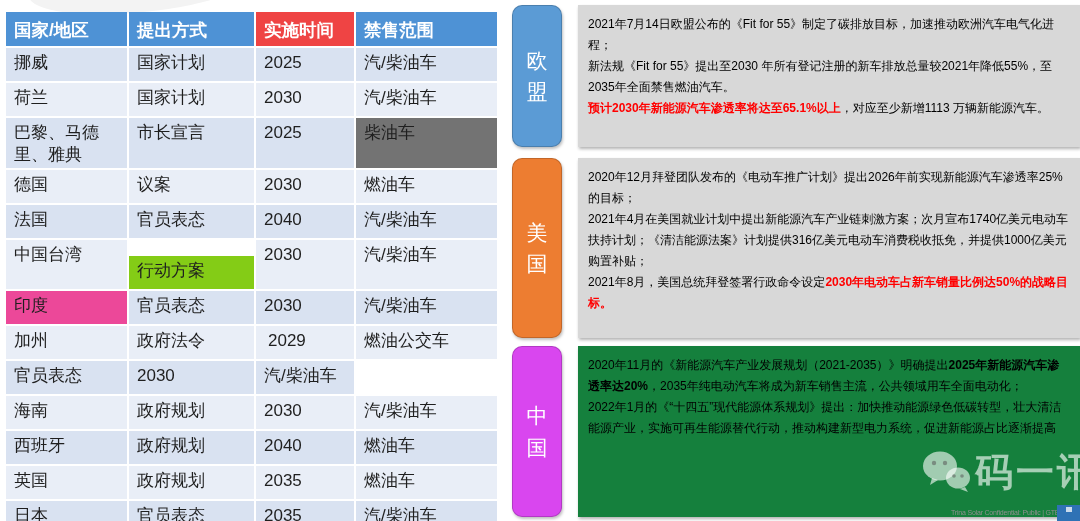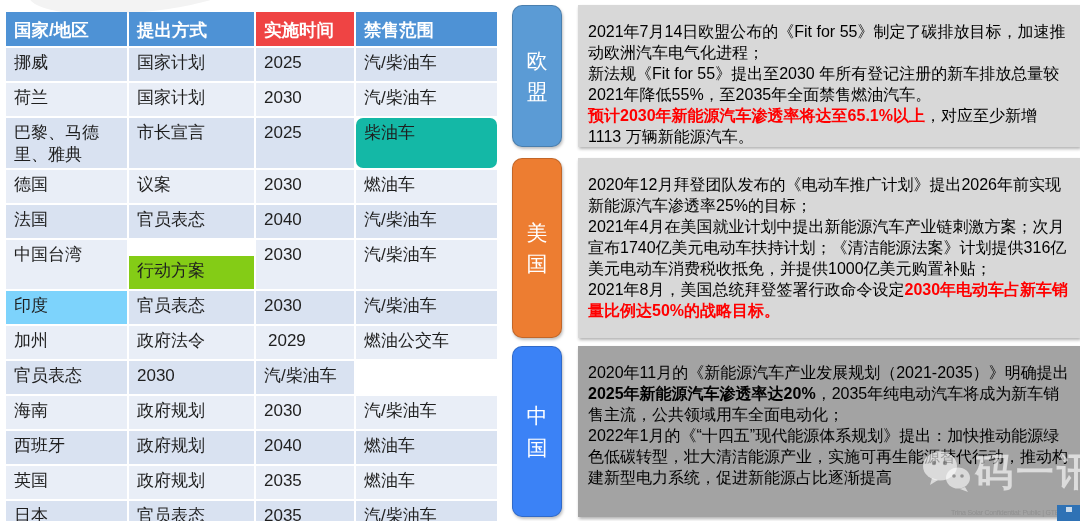--- a/index.html
+++ b/index.html
@@ -39,22 +39,22 @@
   .sec-cn { top:346px; height:171px; }
   .side-label {
     width:50px; flex:0 0 50px; border-radius:10px;
     display:flex; align-items:center; justify-content:center;
     color:#ffffff; font-size:21px;
     border:1px solid rgba(0,0,0,0.18);
     box-shadow:1px 2px 3px rgba(0,0,0,0.25);
   }
   .label-text { width:1.05em; word-break:break-all; text-align:center; line-height:1.5; }
   .text-box {
-    flex:1; padding:16px 10px; color:#000;
-    font-size:16px; line-height:21px;
+    flex:1; padding:9px 10px; color:#000;
+    font-size:12px; line-height:21px;
     box-shadow:1px 2px 3px rgba(0,0,0,0.3);
   }
   .para { margin:0; }
   .seg-red  { color:#FF0000; font-weight:bold; }
   .seg-bold { font-weight:bold; }
   .seg-normal { }
 
   
   .watermark {
     position:absolute; left:918px; top:440px; height:64px;
@@ -100,42 +100,42 @@
     <div class="trow">
       <div class="cell" style="background: rgb(233, 238, 247);">荷兰</div>
       <div class="cell" style="background: rgb(233, 238, 247);">国家计划</div>
       <div class="cell" style="background: rgb(233, 238, 247);">2030</div>
       <div class="cell" style="background: rgb(233, 238, 247);">汽/柴油车</div>
     </div>
     <div class="trow">
       <div class="cell" style="background: rgb(217, 226, 241);">巴黎、马德里、雅典</div>
       <div class="cell" style="background: rgb(217, 226, 241);">市长宣言</div>
       <div class="cell" style="background: rgb(217, 226, 241);">2025</div>
-      <div class="cell" style="background: #14b8a6; border-radius: 7px;">柴油车</div>
+      <div class="cell" style="background: #737373;">柴油车</div>
     </div>
     <div class="trow">
       <div class="cell" style="background: rgb(233, 238, 247);">德国</div>
       <div class="cell" style="background: rgb(233, 238, 247);">议案</div>
       <div class="cell" style="background: rgb(233, 238, 247);">2030</div>
       <div class="cell" style="background: rgb(233, 238, 247);">燃油车</div>
     </div>
     <div class="trow">
       <div class="cell" style="background: rgb(217, 226, 241);">法国</div>
       <div class="cell" style="background: rgb(217, 226, 241);">官员表态</div>
       <div class="cell" style="background: rgb(217, 226, 241);">2040</div>
       <div class="cell" style="background: rgb(217, 226, 241);">汽/柴油车</div>
     </div>
     <div class="trow">
       <div class="cell" style="background: rgb(233, 238, 247);">中国台湾</div>
       <div class="cell" style="background: #84cc16; margin-top: 16px;">行动方案</div>
       <div class="cell" style="background: rgb(233, 238, 247);">2030</div>
       <div class="cell" style="background: rgb(233, 238, 247);">汽/柴油车</div>
     </div>
     <div class="trow">
-      <div class="cell" style="background: #7dd3fc;">印度</div>
+      <div class="cell" style="background: #ec4899;">印度</div>
       <div class="cell" style="background: rgb(217, 226, 241);">官员表态</div>
       <div class="cell" style="background: rgb(217, 226, 241);">2030</div>
       <div class="cell" style="background: rgb(217, 226, 241);">汽/柴油车</div>
     </div>
     <div class="trow">
       <div class="cell" style="background: rgb(233, 238, 247);">加州</div>
       <div class="cell" style="background: rgb(233, 238, 247);">政府法令</div>
       <div class="cell" style="background: rgb(233, 238, 247); padding-left: 12px;">2029</div>
       <div class="cell" style="background: rgb(233, 238, 247);">燃油公交车</div>
     </div>
@@ -185,24 +185,24 @@
       <div class="side-label" style="background: rgb(237, 125, 49);">
         <span class="label-text">美国</span>
       </div>
       <div class="text-box" style="background: rgb(216, 216, 216);">
         <p class="para"><span class="seg-normal">2020年12月拜登团队发布的《电动车推广计划》提出2026年前实现新能源汽车渗透率25%的目标；</span></p>
         <p class="para"><span class="seg-normal">2021年4月在美国就业计划中提出新能源汽车产业链刺激方案；次月宣布1740亿美元电动车扶持计划；《清洁能源法案》计划提供316亿美元电动车消费税收抵免，并提供1000亿美元购置补贴；</span></p>
         <p class="para"><span class="seg-normal">2021年8月，美国总统拜登签署行政命令设定</span><span class="seg-red">2030年电动车占新车销量比例达50%的战略目标。</span></p>
       </div>
     </div>
     <div class="section sec-cn">
-      <div class="side-label" style="background: #3b82f6;">
+      <div class="side-label" style="background: #d946ef;">
         <span class="label-text">中国</span>
       </div>
-      <div class="text-box" style="background: #a3a3a3;">
+      <div class="text-box" style="background: #15803d;">
         <p class="para"><span class="seg-normal">2020年11月的《新能源汽车产业发展规划（2021-2035）》明确提出</span><span class="seg-bold">2025年新能源汽车渗透率达20%</span><span class="seg-normal">，2035年纯电动汽车将成为新车销售主流，公共领域用车全面电动化；</span></p>
         <p class="para"><span class="seg-normal">2022年1月的《“十四五”现代能源体系规划》提出：加快推动能源绿色低碳转型，壮大清洁能源产业，实施可再生能源替代行动，推动构建新型电力系统，促进新能源占比逐渐提高</span></p>
       </div>
     </div>
   </div>
 
 <div class="watermark">
   <svg width="56" height="56" viewBox="0 0 56 56">
     <ellipse cx="22" cy="22" rx="17" ry="14.5" fill="rgba(255,255,255,0.6)"></ellipse>
     <circle cx="16" cy="19" r="2.2" fill="rgba(90,90,90,0.55)"></circle>

